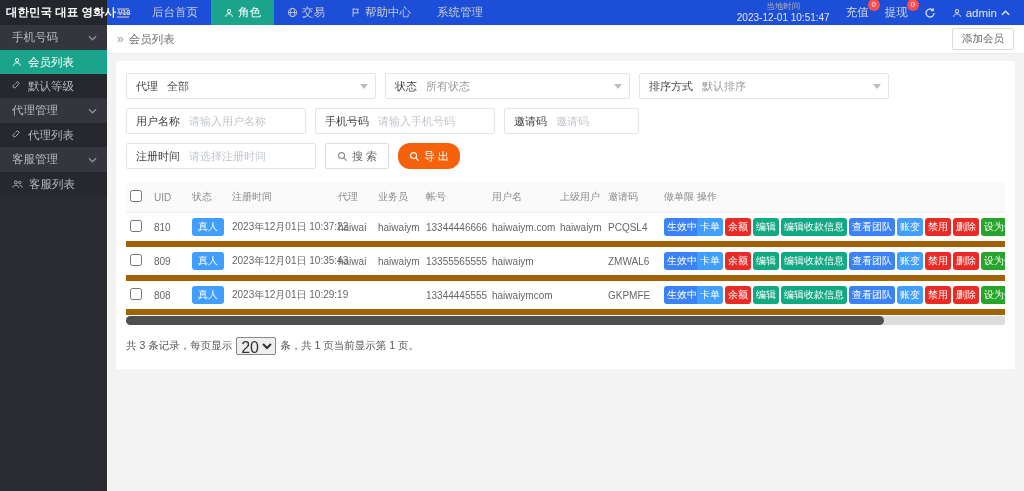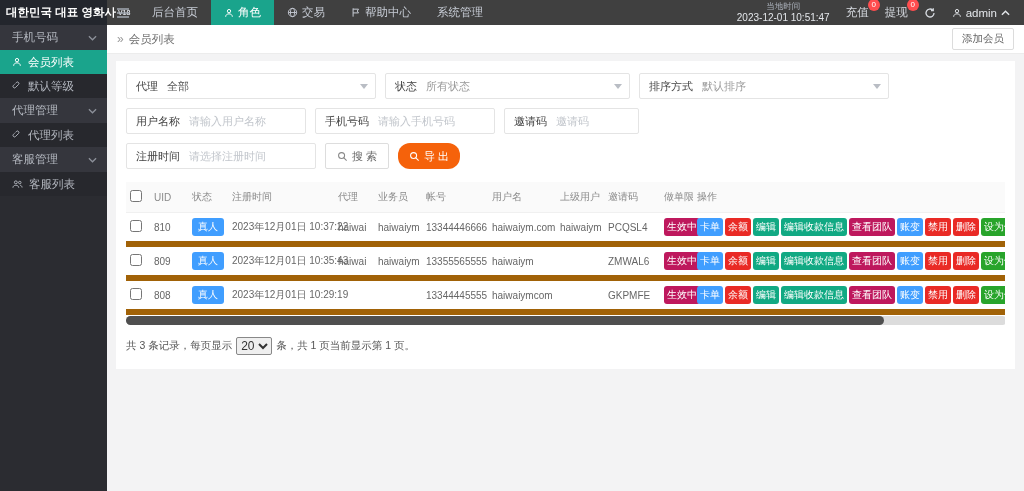--- a/index.html
+++ b/index.html
@@ -1,21 +1,21 @@
 <!DOCTYPE html>
 <html><head>
 <meta charset="utf-8">
 <style>
   * { margin:0; padding:0; box-sizing:border-box; }
   html,body { width:1024px; height:491px; overflow:hidden; }
   body { font-family:"Liberation Sans","DejaVu Sans",sans-serif; font-size:12px; background:#f3f3f4; color:#666; }
   svg { display:block; }
 
   
-  .topbar { height:25px; background:#404040; display:flex; align-items:stretch; color:#c6cbd4; }
+  .topbar { height:25px; background:#1d4ed8; display:flex; align-items:stretch; color:#c6cbd4; }
   .logo { width:107px; background:#23262d; color:#fff; font-weight:bold; font-size:11.5px; display:flex; align-items:center; padding-left:6px; white-space:nowrap; }
   .logo sup { font-size:7px; margin-left:2px; color:#d7dae0; }
   .burger { display:flex; align-items:center; padding:0 10px; color:#aab0ba; }
   .nav-tabs { display:flex; align-items:stretch; }
   .nav-tab { display:flex; align-items:center; gap:4px; padding:0 13px; font-size:11.5px; color:#c6cbd4; cursor:pointer; }
   .nav-tab.active { background:#1aa48c; color:#fff; }
   .topbar-right { margin-left:auto; display:flex; align-items:center; gap:16px; padding-right:14px; }
   .localtime { text-align:center; line-height:1.1; }
   .localtime .lt1 { font-size:8.5px; color:#aab0ba; }
   .localtime .lt2 { font-size:10px; color:#e3e6ea; }
@@ -59,32 +59,32 @@
   th { background:#fafafa; color:#8a8a8a; font-weight:normal; text-align:left; padding:8px 4px; border-bottom:1px solid #f0f0f0; overflow:hidden; font-size:10px; }
   td { padding:5px 4px; border-bottom:6px solid #a16207; height:27px; }
   .col-cb{width:24px;} .col-uid{width:38px;} .col-status{width:40px;} .col-reg{width:106px;}
   .col-agent{width:40px;} .col-sales{width:48px;} .col-acct{width:66px;} .col-uname{width:68px;}
   .col-parent{width:48px;} .col-invite{width:56px;} .col-limit{width:33px;} .col-op{}
   td.opcell { overflow:visible; }
   input[type=checkbox]{ width:12px; height:12px; accent-color:#409eff; cursor:pointer; }
   .tag { display:inline-block; padding:2px 6px; border-radius:3px; color:#fff; font-size:10px; }
   .abtn { display:inline-block; padding:2px 3px; margin-right:2px; border-radius:3px; color:#fff; font-size:10px; cursor:pointer; }
   .c-blue { background:#409eff; }
-  .c-orangered { background:#be185d; }
+  .c-orangered { background:#3b82f6; }
   .c-red { background:#e92a25; }
   .c-teal { background:#11a983; }
   .c-green { background:#28a42b; }
 
   
   .hscroll { height:9px; background:#dcdcdc; border-radius:5px; margin-top:1px; position:relative; width:881px; }
   .hscroll .thumb { position:absolute; left:0; top:0; height:9px; width:86%; background:#4f4f4f; border-radius:5px; cursor:grab; }
 
   
   .pager { display:flex; align-items:center; gap:4px; margin-top:12px; font-size:10.5px; color:#555; }
-  .pager select { font-size:12px; color:#333; border:1px solid #888; border-radius:2px; height:18px; font-family:inherit; }
+  .pager select { font-size:16px; color:#333; border:1px solid #888; border-radius:2px; height:18px; font-family:inherit; }
 </style>
 </head>
 <body>
 
 <div class="topbar">
   <div class="logo">
     <span>대한민국 대표 영화사</span>
     <sup>V18</sup>
   </div>
   <div class="burger">

